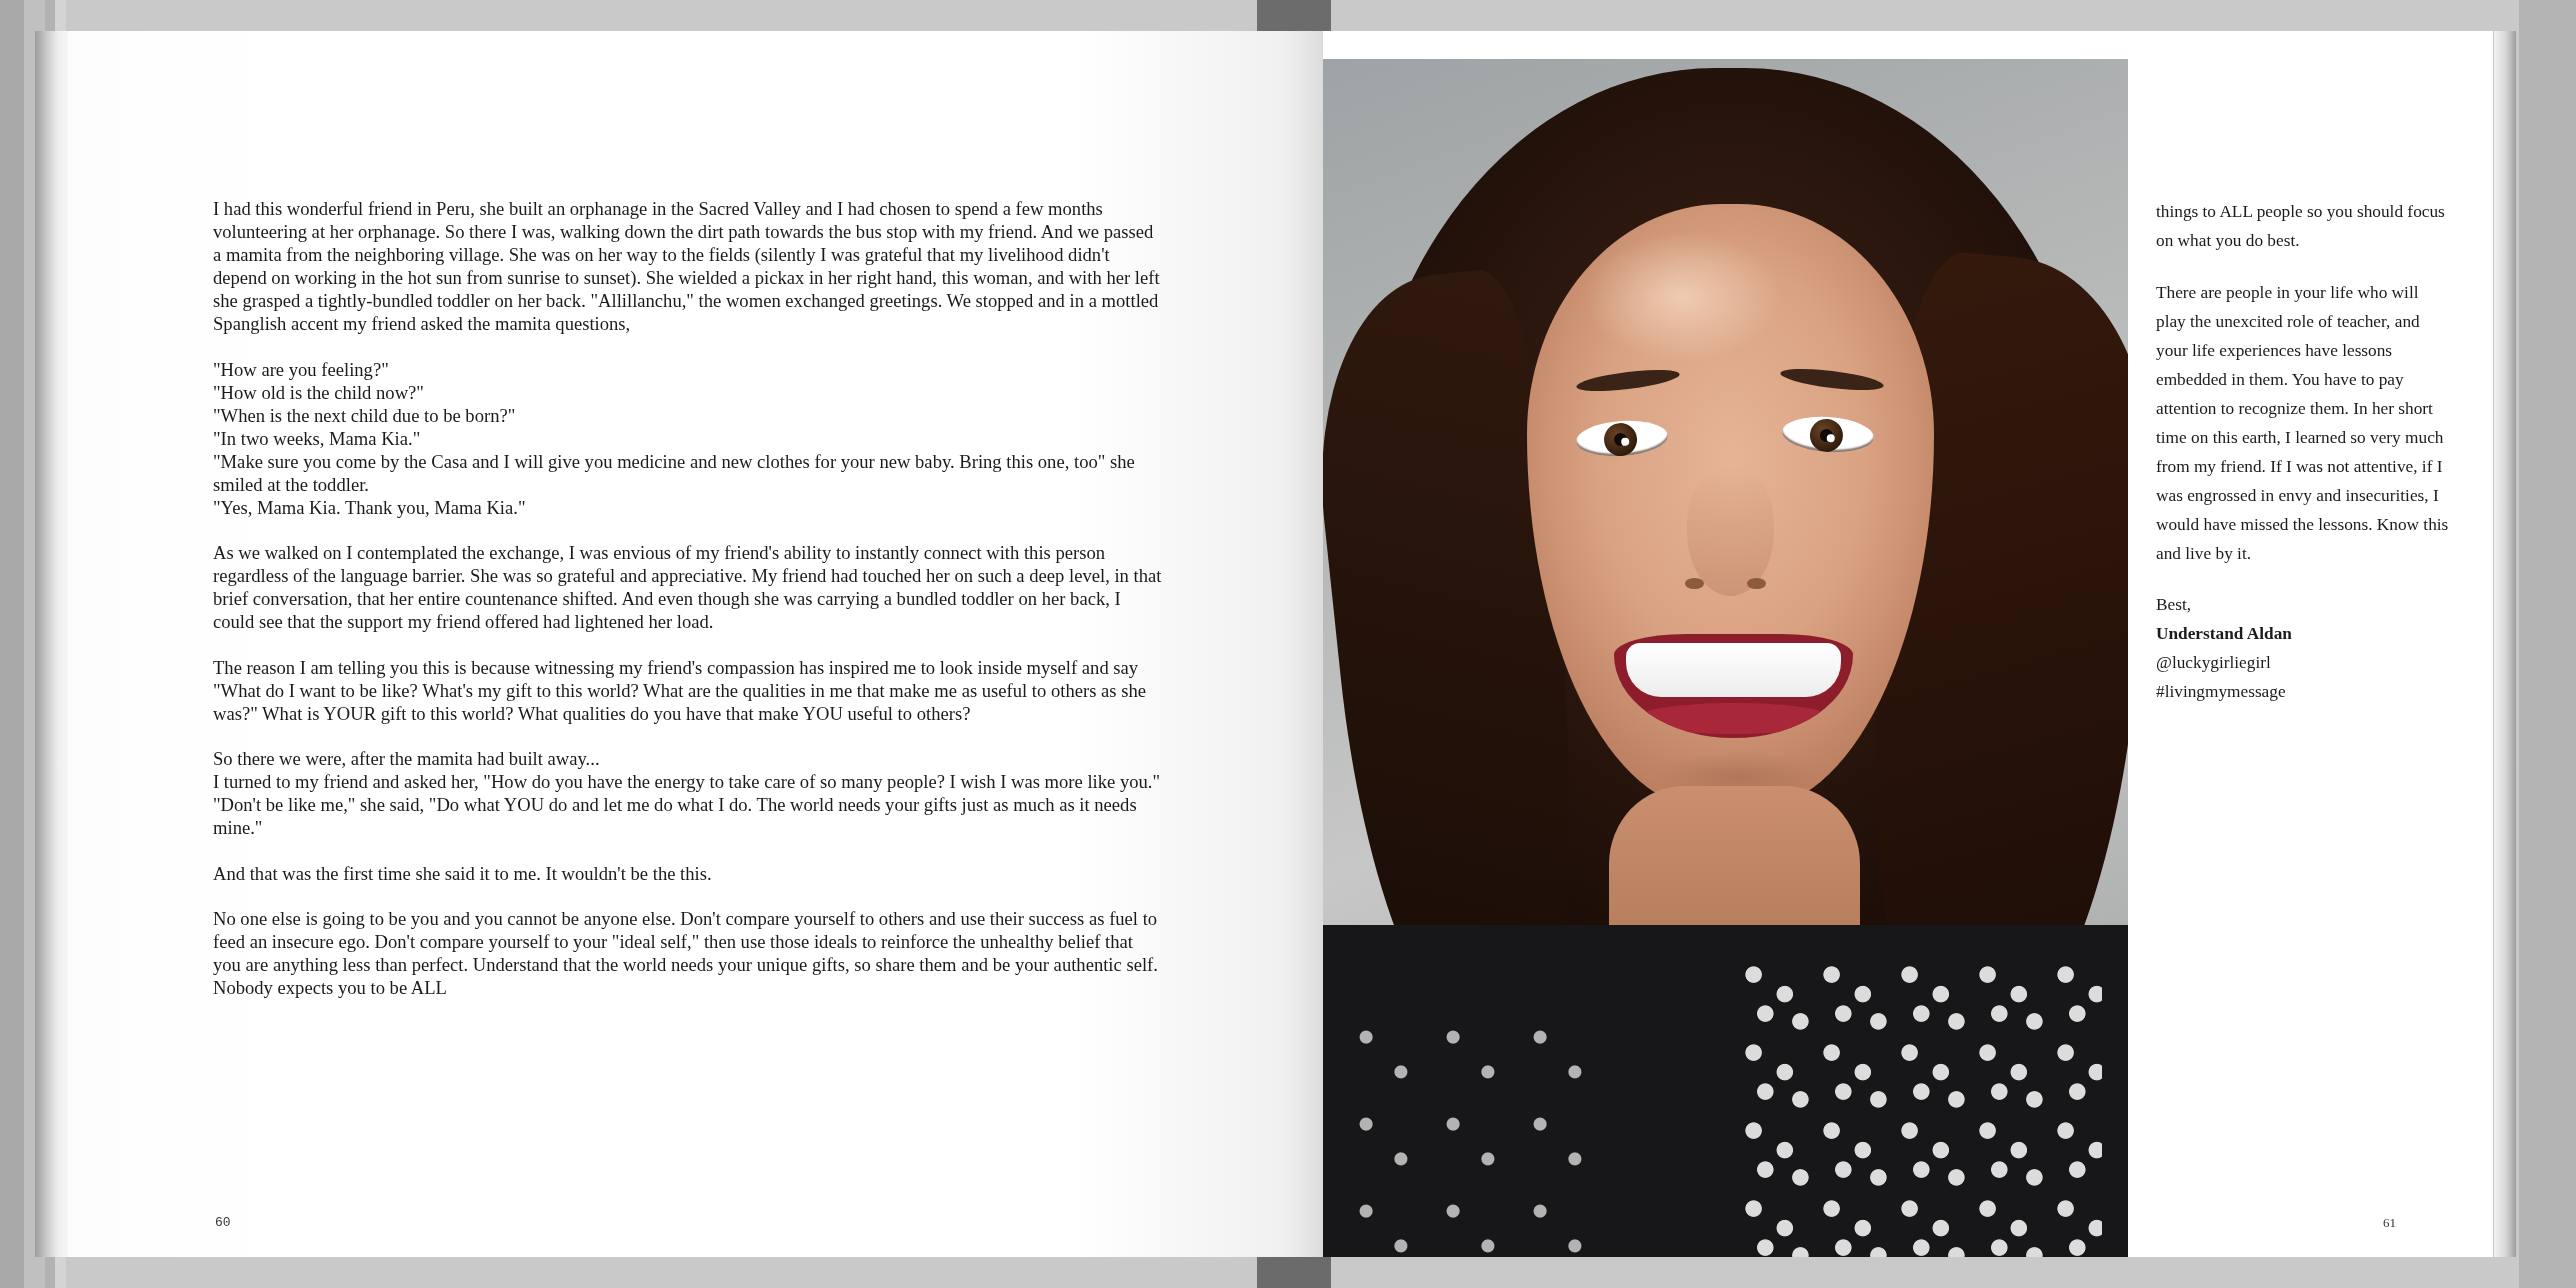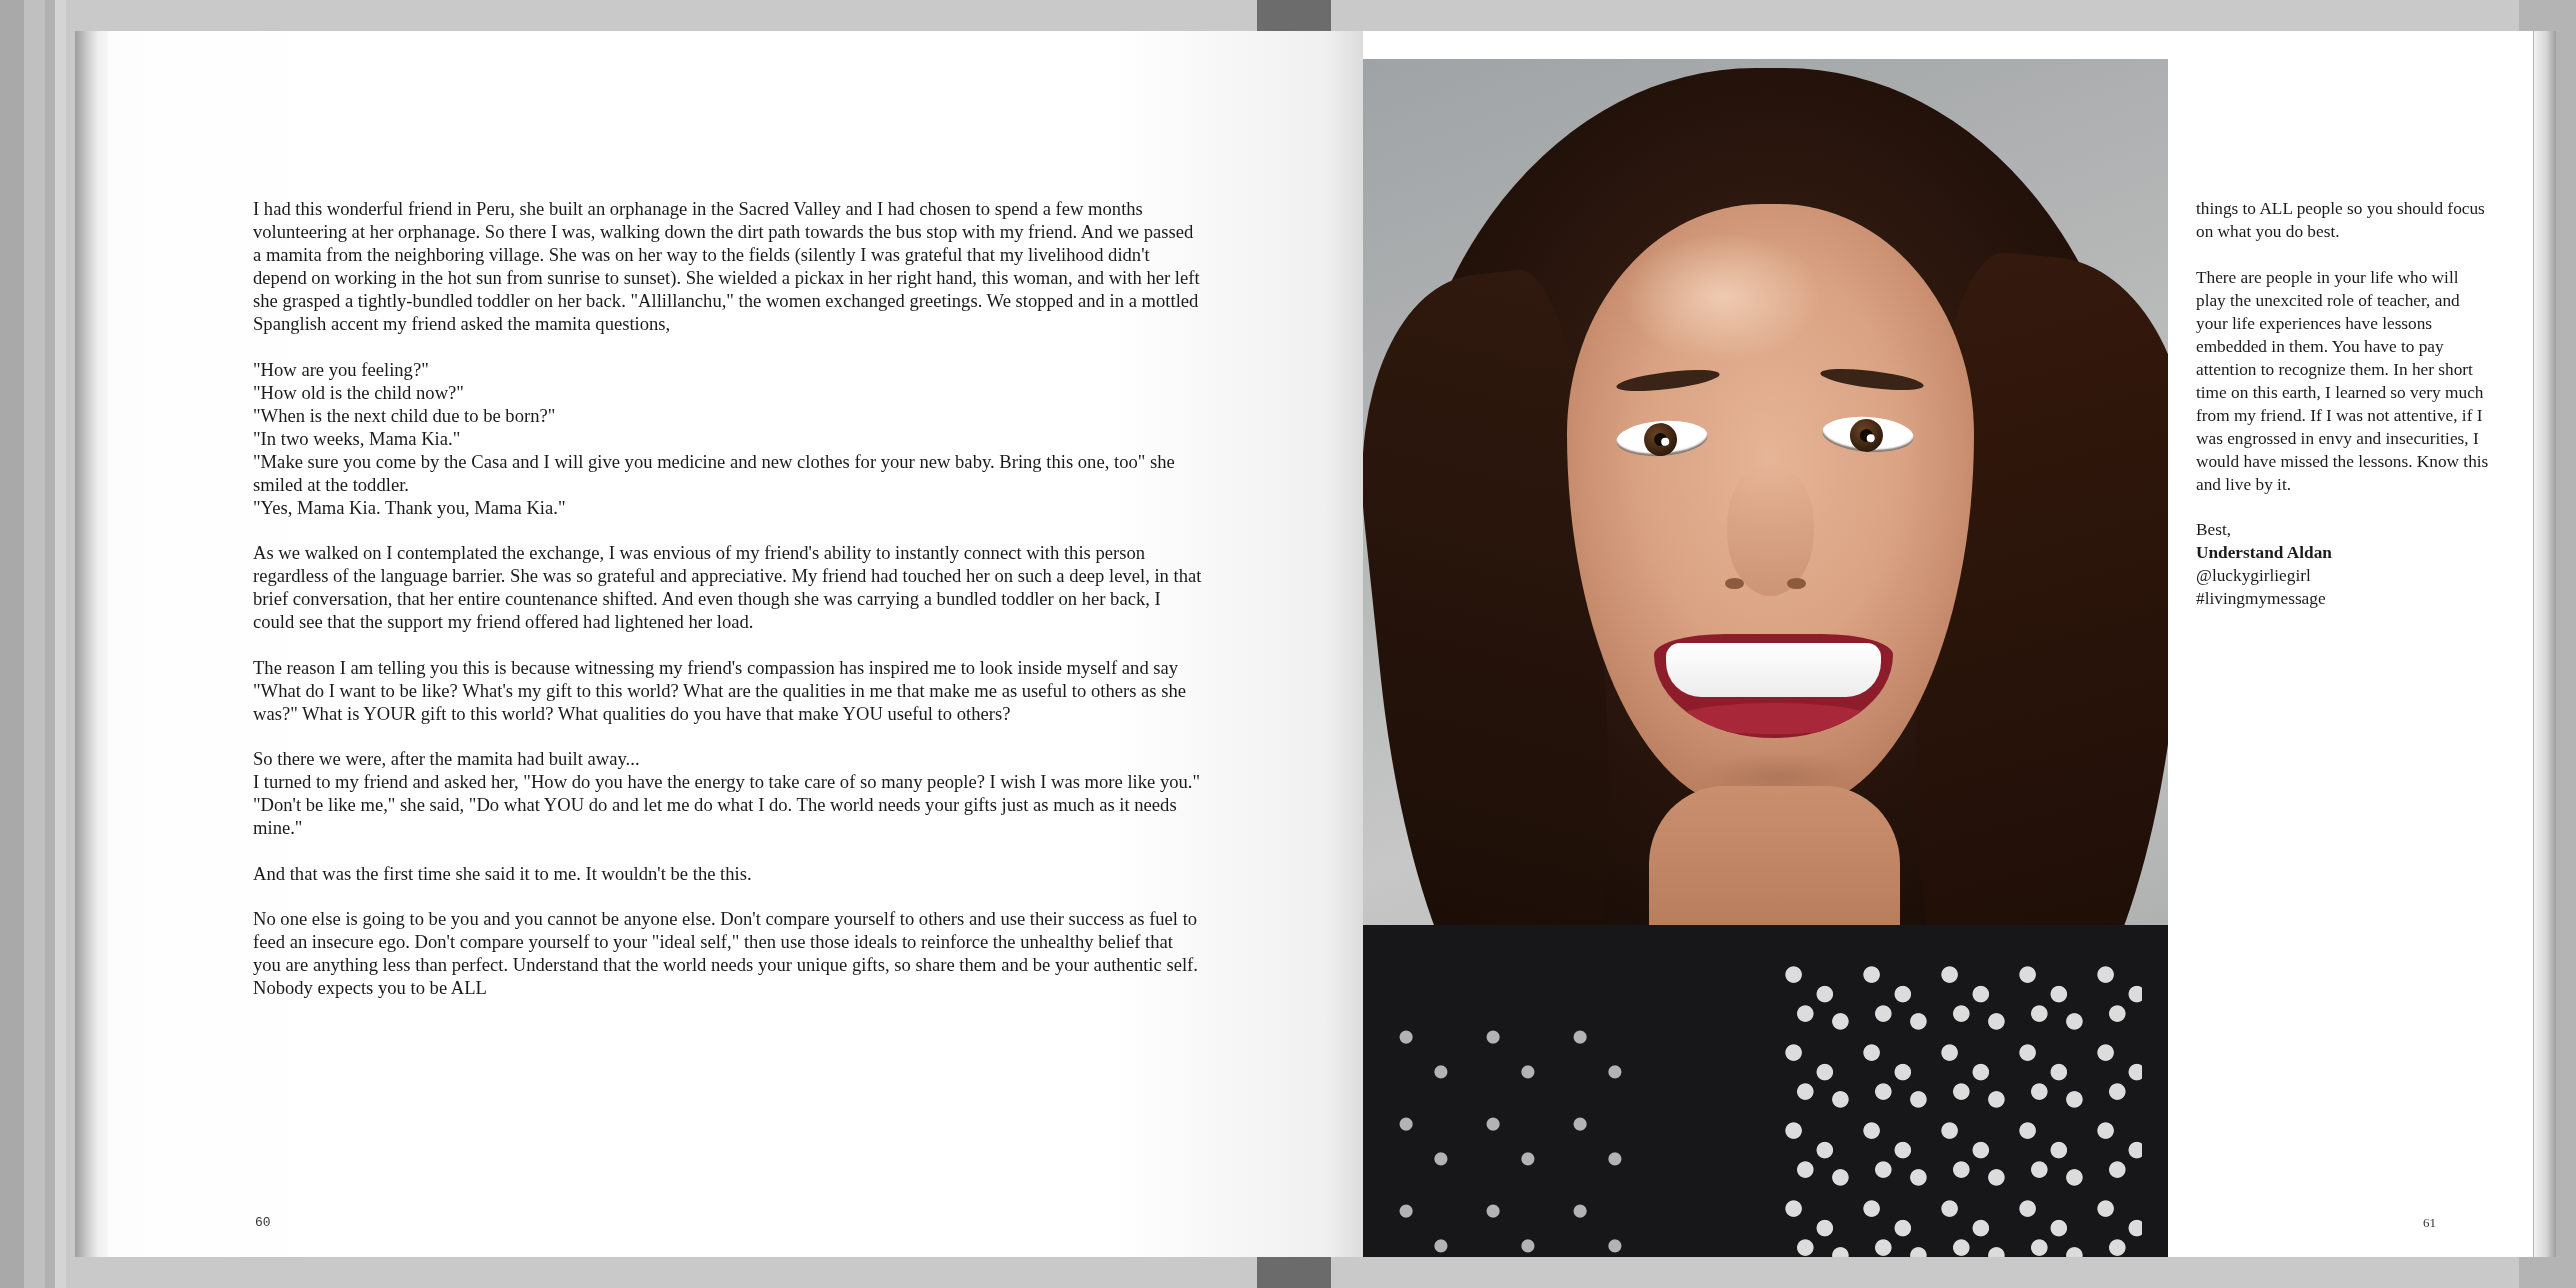--- a/index.html
+++ b/index.html
@@ -52,21 +52,20 @@
     background: #6b6b6b;
   }
 
   
   .book {
     position: absolute;
     left: 35px;
     top: 31px;
     width: 2481px;
     height: 1226px;
-    margin-left: 40px;
   }
   .page-stack-left {
     position: absolute;
     left: 0px; top: 0px;
     width: 33px; height: 1226px;
     background: linear-gradient(to right, #9d9d9d, #cfcfcf 40%, #efefef 70%, #f6f6f6);
     border-right: 0.9px solid #cfcfcf;
   }
   .page-stack-right {
     position: absolute;
@@ -300,21 +299,21 @@
     opacity: 0.75;
   }
 
   
   .side-col {
     position: absolute;
     left: 833px;
     top: 166px;
     width: 294px;
     font-size: 17.3px;
-    line-height: 23px;
+    line-height: 29px;
     color: #1b1b1b;
   }
   .side-col .para { margin: 0 0 22.5px 0; }
   .sig-name { font-weight: bold; }
 </style>
 </head>
 <body>
 
 <div class="viewer">
   <div class="viewer-inner"></div>

